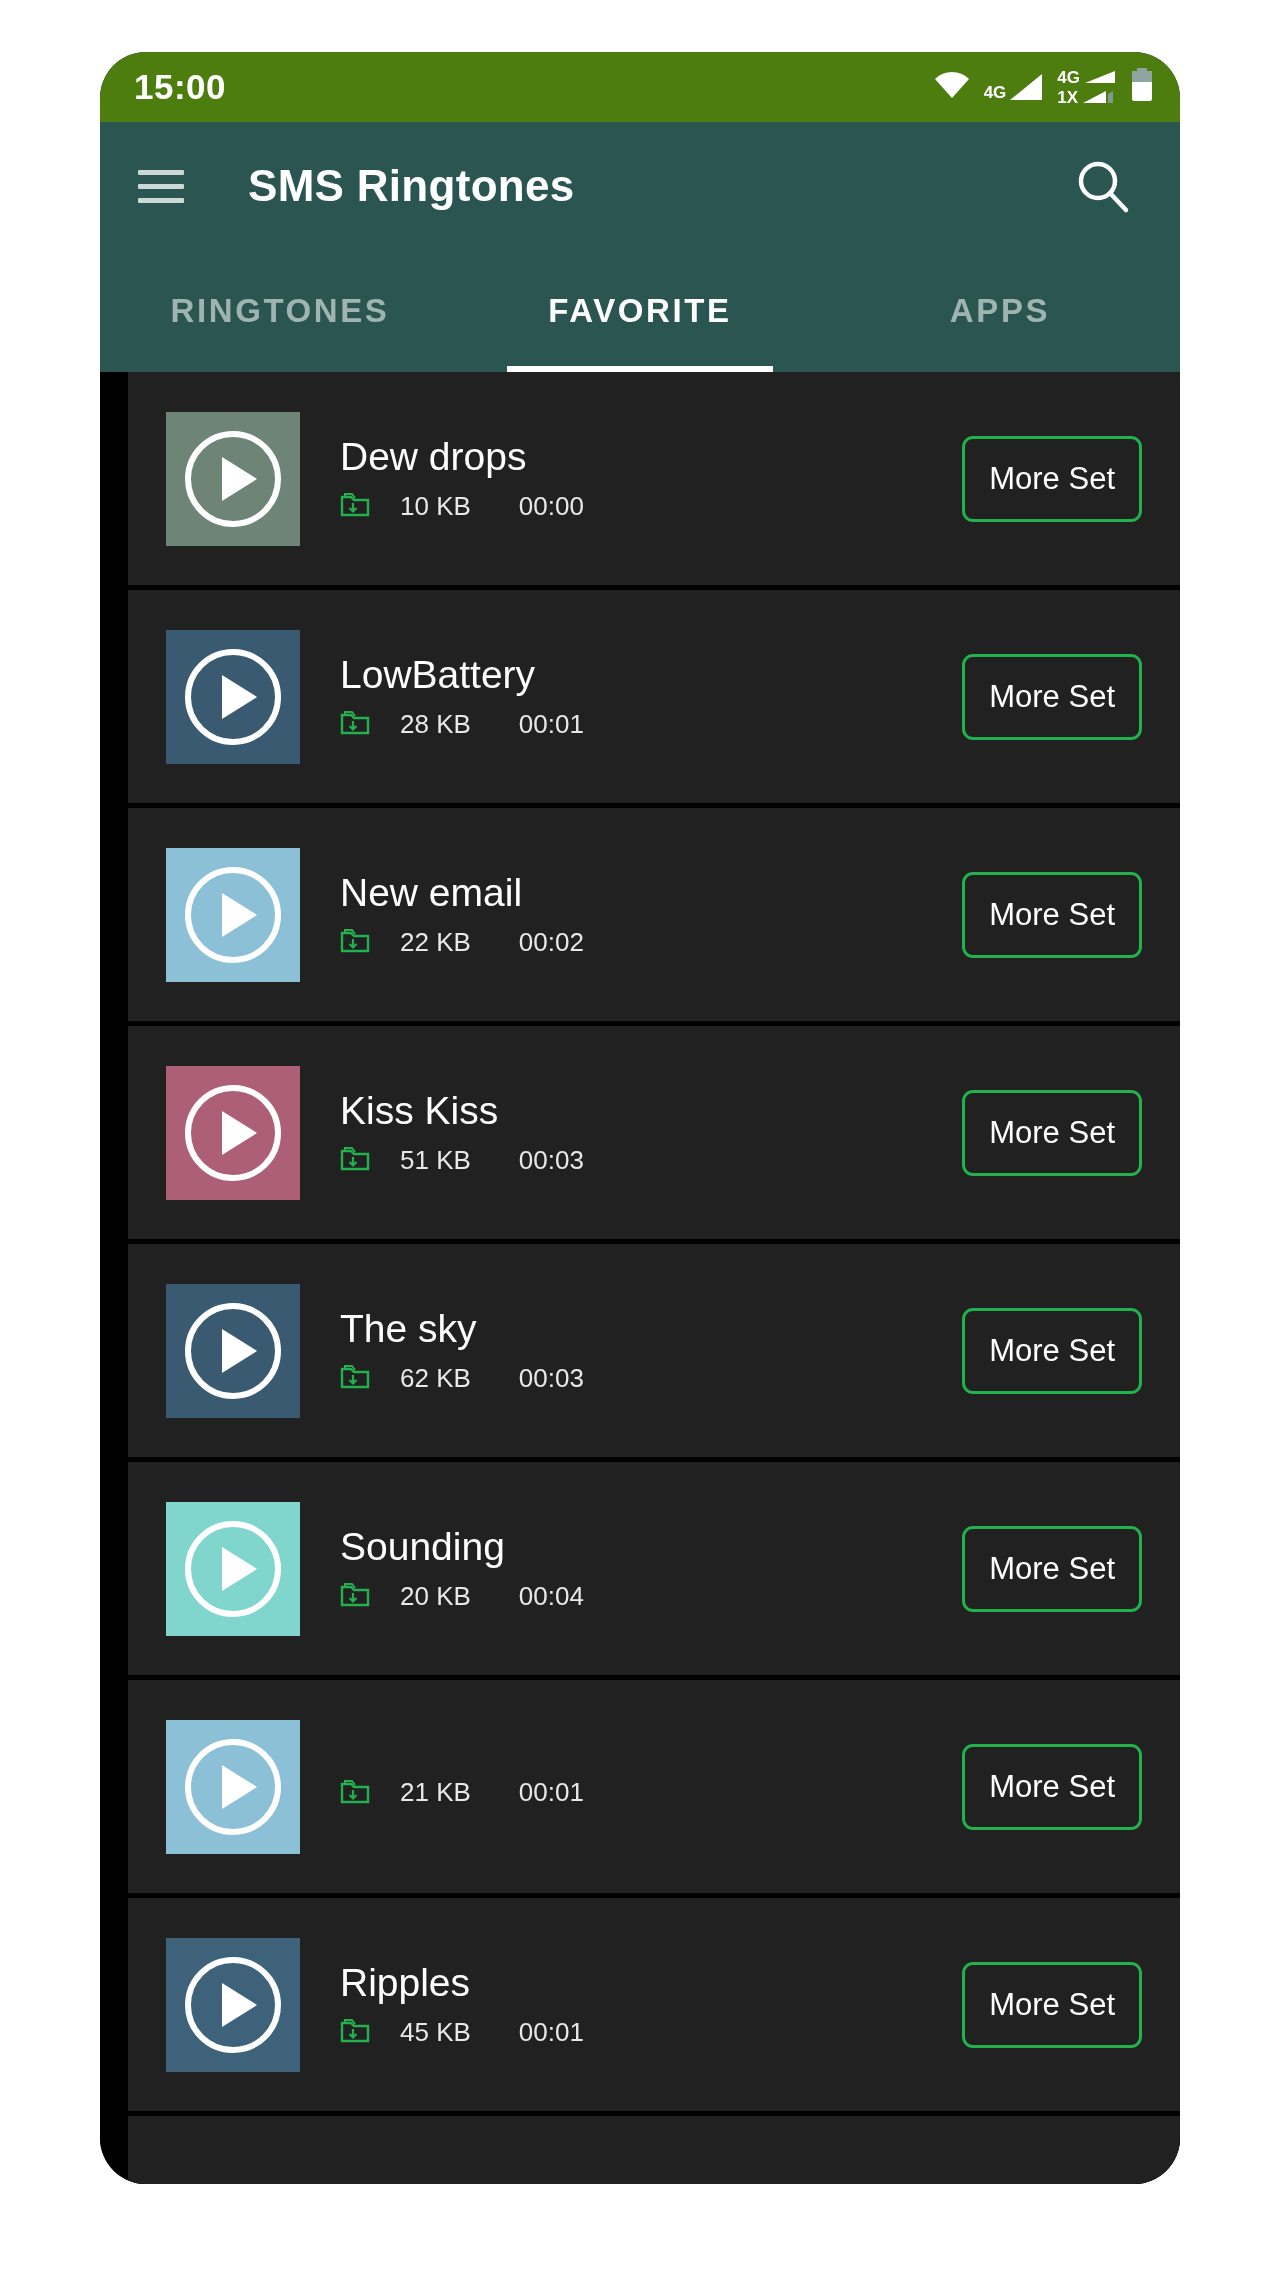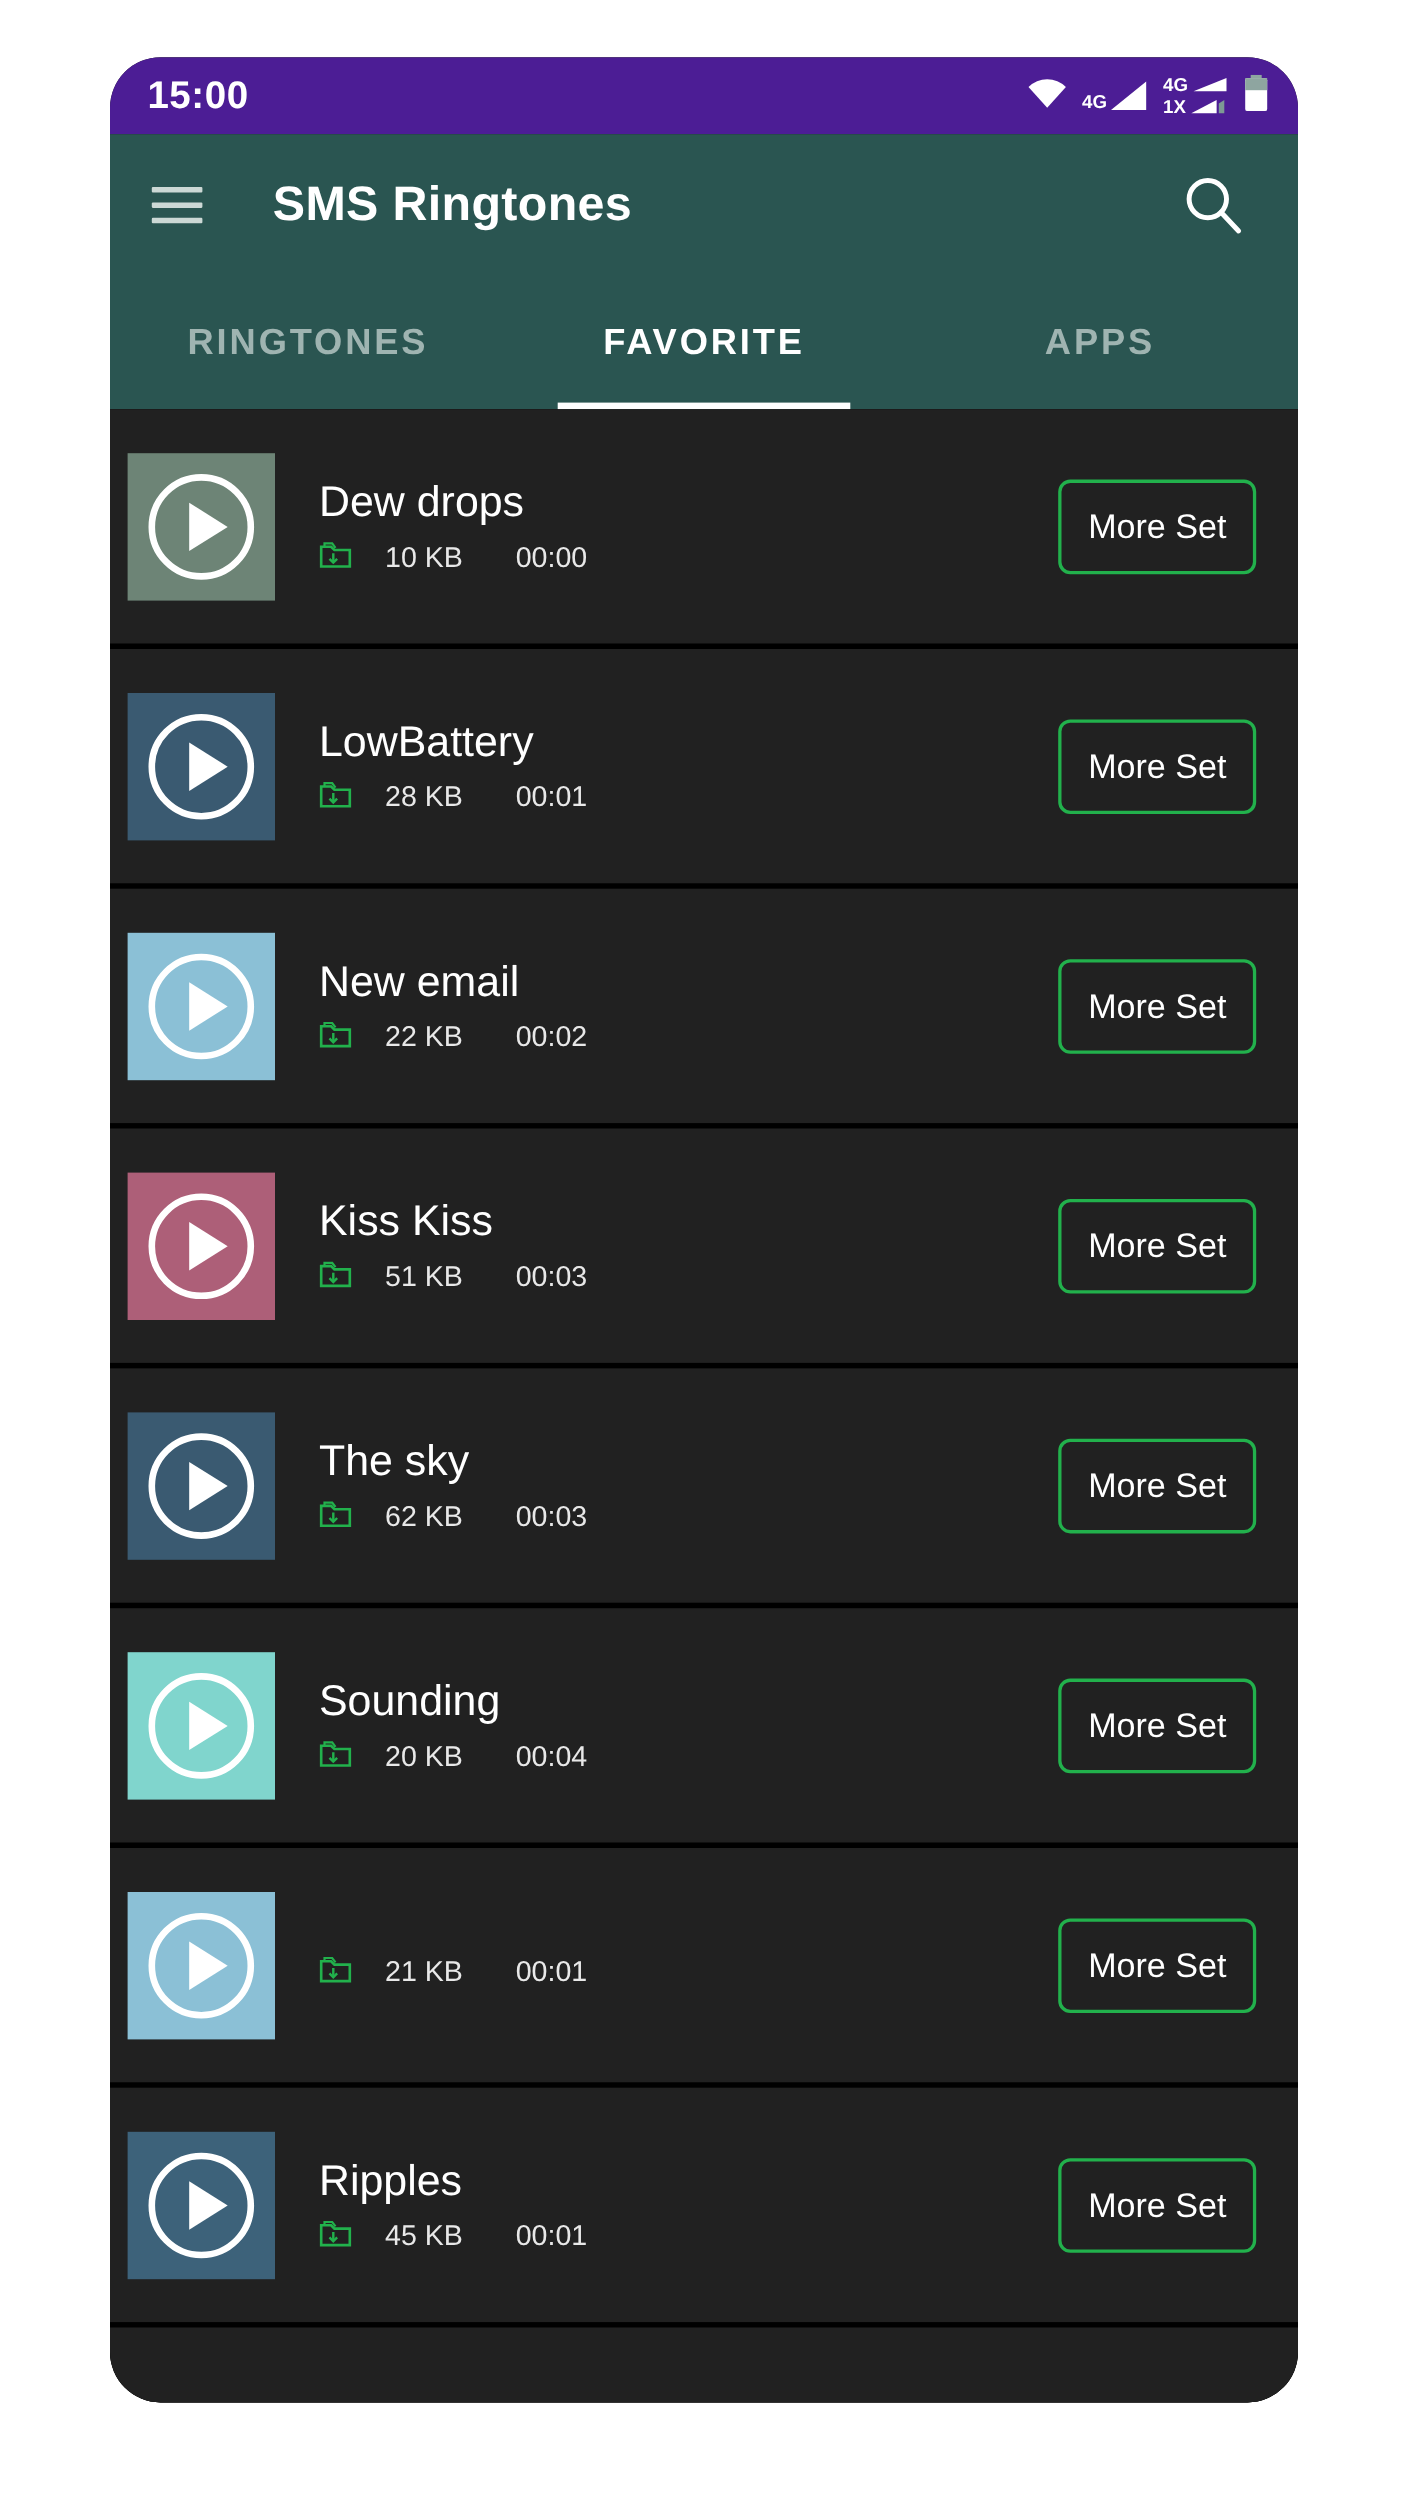--- a/index.html
+++ b/index.html
@@ -20,21 +20,21 @@
     width: 1080px;
     height: 2132px;
     background: #1e1e1e;
     border-radius: 46px;
     overflow: hidden;
   }
 
   
   #status-bar {
     height: 70px;
-    background: #4c1d95;
+    background: #4d7c0f;
     display: flex;
     align-items: center;
     justify-content: space-between;
     padding: 0 26px 0 34px;
   }
   #status-time {
     color: #ffffff;
     font-size: 35px;
     font-weight: bold;
     letter-spacing: 0.5px;
@@ -140,23 +140,24 @@
 
   
   #ringtone-list {
     background: #000000;
   }
   .list-row {
     height: 218px;
     background: #212121;
     display: flex;
     align-items: center;
-    padding: 0 38px 0 16px;
+    padding: 0 38px 0 38px;
     border-bottom: 5px solid #000000;
     position: relative;
+    margin-left: 28px;
   }
   .row-thumb {
     width: 134px;
     height: 134px;
     flex: 0 0 134px;
     display: flex;
     align-items: center;
     justify-content: center;
   }
   .row-info {

